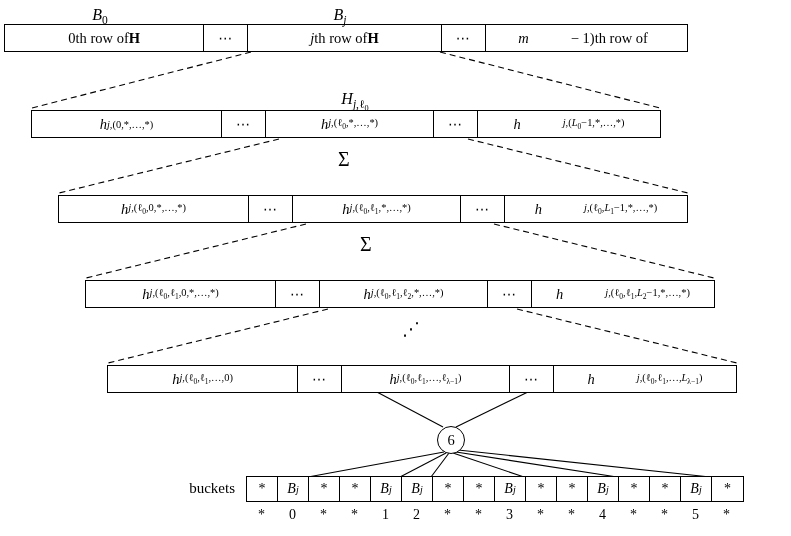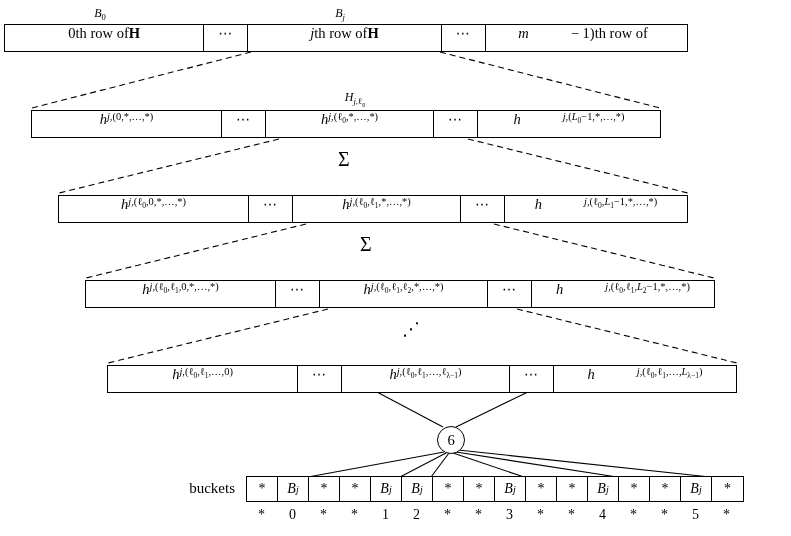--- a/index.html
+++ b/index.html
@@ -33,32 +33,33 @@
     display: flex;
     box-sizing: border-box;
     border: 1.2px solid #000;
     background: #fff;
     height: 28px;
     z-index: 2;
   }
   .cell {
     box-sizing: border-box;
     display: flex;
+    align-items: center;
     justify-content: center;
     border-right: 1.2px solid #000;
     font-size: 14.5px;
     white-space: nowrap;
     padding: 0 2px;
     overflow: hidden;
   }
   .cell:last-child { border-right: none; gap: 42px; }
   .dots { font-size: 14px; letter-spacing: 1px; }
   .toplabel {
     position: absolute;
-    font-size: 12px;
+    font-size: 16px;
     text-align: center;
     z-index: 3;
     white-space: nowrap;
   }
   .sigma {
     position: absolute;
     font-size: 20px;
     z-index: 3;
   }
   .vdots {

